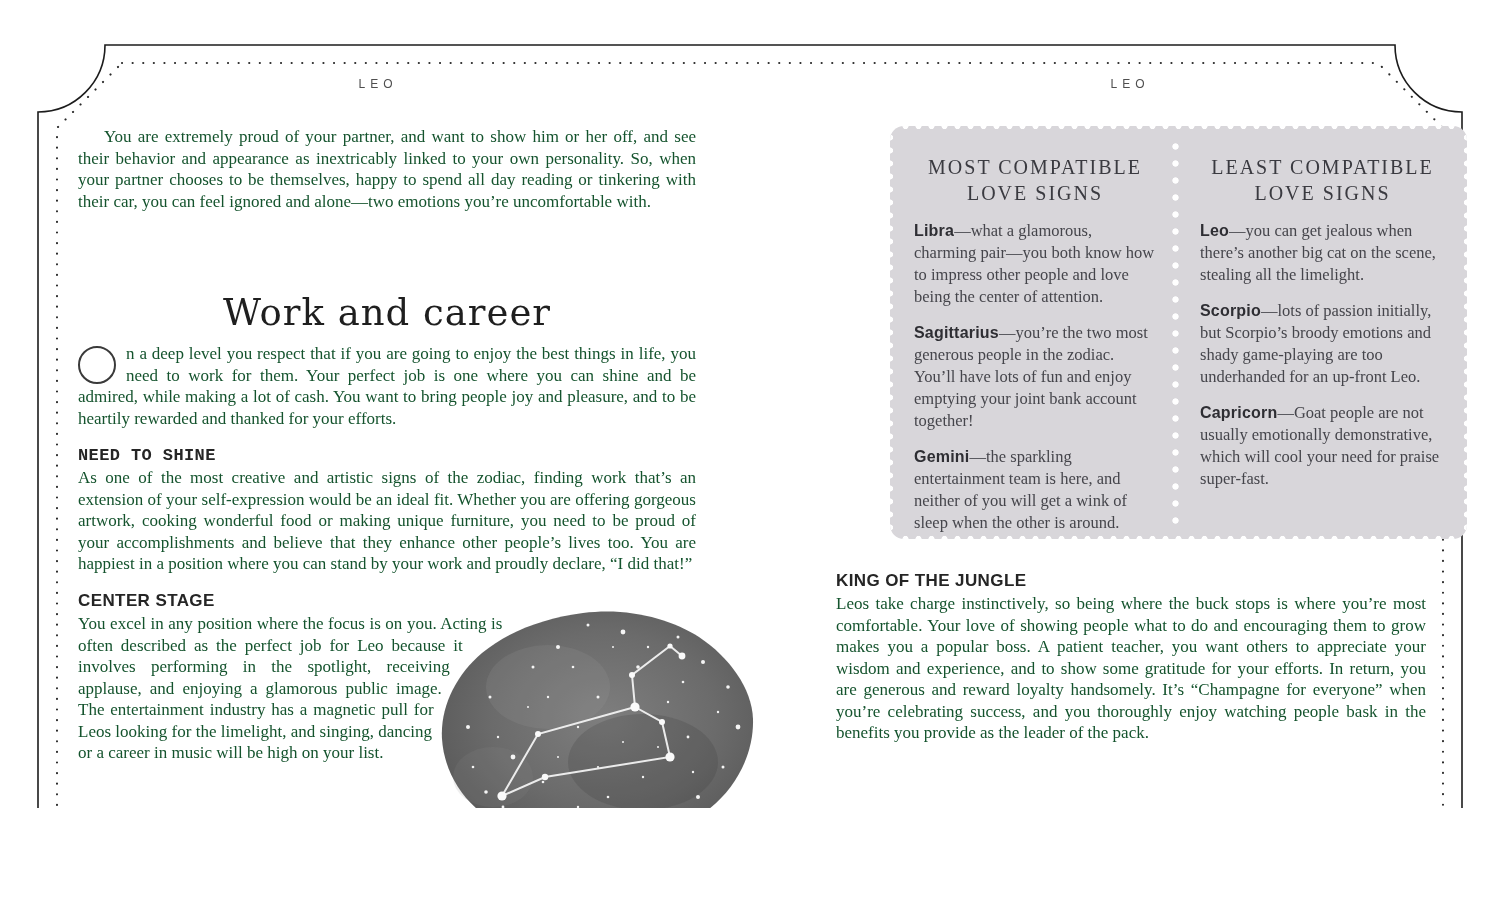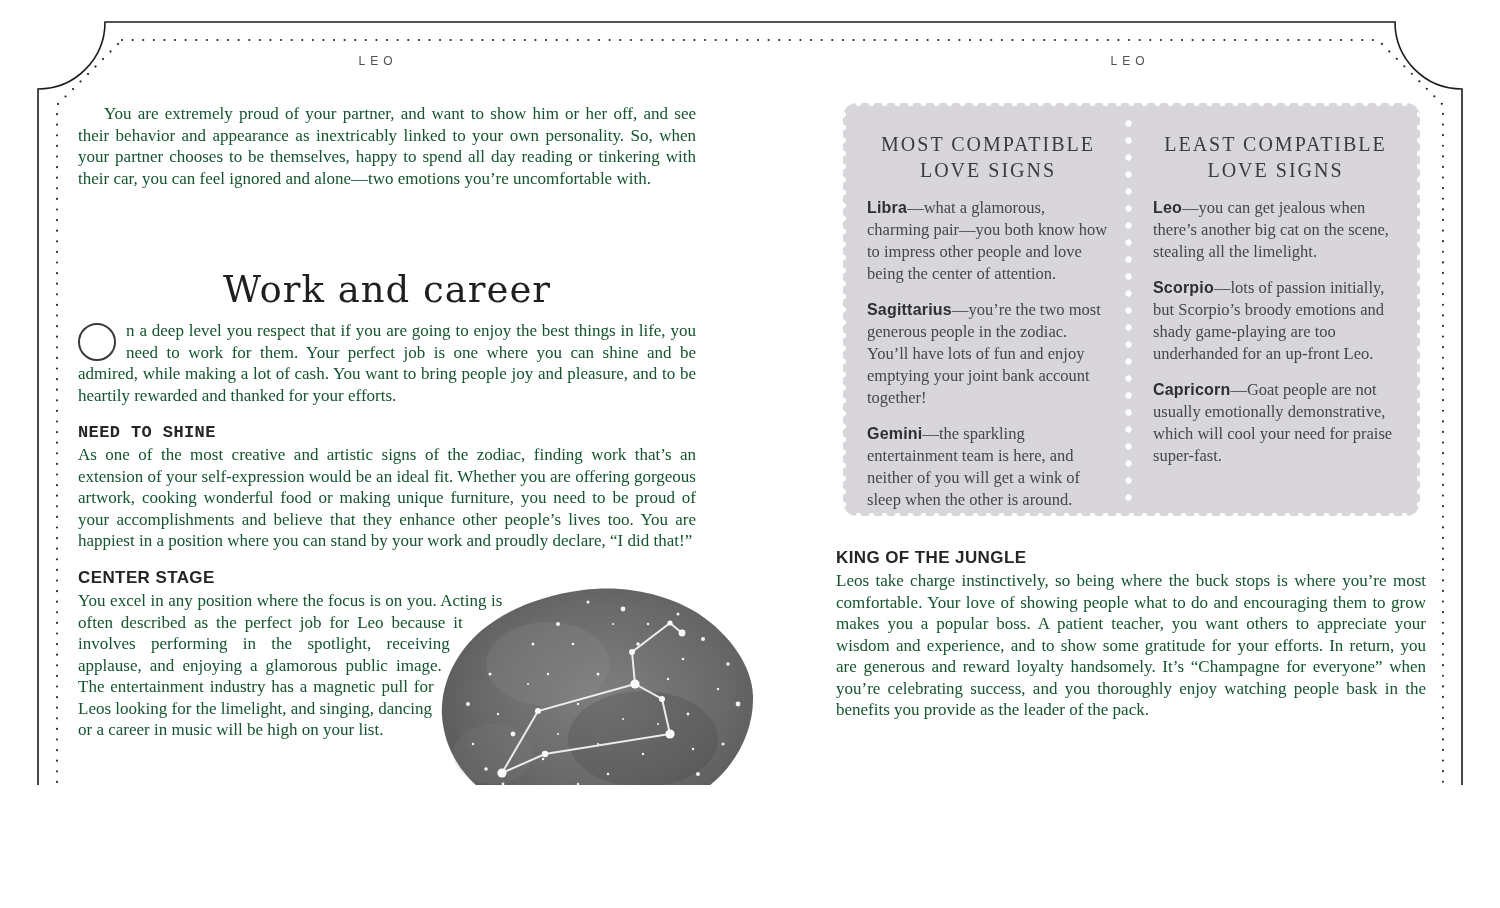--- a/index.html
+++ b/index.html
@@ -1,17 +1,17 @@
 <!DOCTYPE html>
 <html><head>
 <meta charset="utf-8">
 <style>
   html,body{margin:0;padding:0;background:#fff;}
   #page{position:relative;width:1500px;height:785px;background:#ffffff;overflow:hidden;
-        font-family:"Liberation Serif",serif;color:#3d3d3d;}
+        font-family:"Liberation Serif",serif;color:#3d3d3d;margin-top:23px;}
   .abs{position:absolute;}
   
   #frame-svg{position:absolute;left:0;top:0;width:1500px;height:908px;pointer-events:none;}
   
   .running-head{font-family:"Liberation Sans",sans-serif;font-size:12px;letter-spacing:5px;
         color:#4f4f4f;text-align:center;}
   .folio{font-family:"Liberation Sans",sans-serif;font-size:13px;letter-spacing:2px;
         color:#0f766e;text-align:center;}
   
   .body-copy{font-size:17px;line-height:21.5px;text-align:justify;color:#14532d;}
@@ -151,21 +151,21 @@
         </g>
       </svg>
     </div>
     <p>You excel in any position where the focus is on you. Acting is often described as the perfect job for Leo because it involves performing in the spotlight, receiving applause, and enjoying a glamorous public image. The entertainment industry has a magnetic pull for Leos looking for the limelight, and singing, dancing or a career in music will be high on your list.</p>
   </div>
 
   <div class="abs folio" style="left:78px;top:815px;width:600px;">48</div>
 
   <div class="abs running-head" style="left:830px;top:54px;width:600px;">LEO</div>
 
-  <div class="abs stamp-box" style="left:843px;top:103px;width:577px;height:413px;">
+  <div class="abs stamp-box" style="left:890px;top:103px;width:577px;height:413px;">
     <div class="stamp-dots"></div>
     <div class="stamp-divider" style="left:282px;top:12px;bottom:12px;"></div>
 
     <div class="abs" style="left:24px;top:28px;width:242px;">
       <div class="box-title">
         <div>MOST COMPATIBLE</div>
         <div>LOVE SIGNS</div>
       </div>
       <div class="entry"><span class="sign">Libra</span><span>—what a glamorous, charming pair—you both know how to impress other people and love being the center of attention.</span></div>
       <div class="entry"><span class="sign">Sagittarius</span><span>—you’re the two most generous people in the zodiac. You’ll have lots of fun and enjoy emptying your joint bank account together!</span></div>

